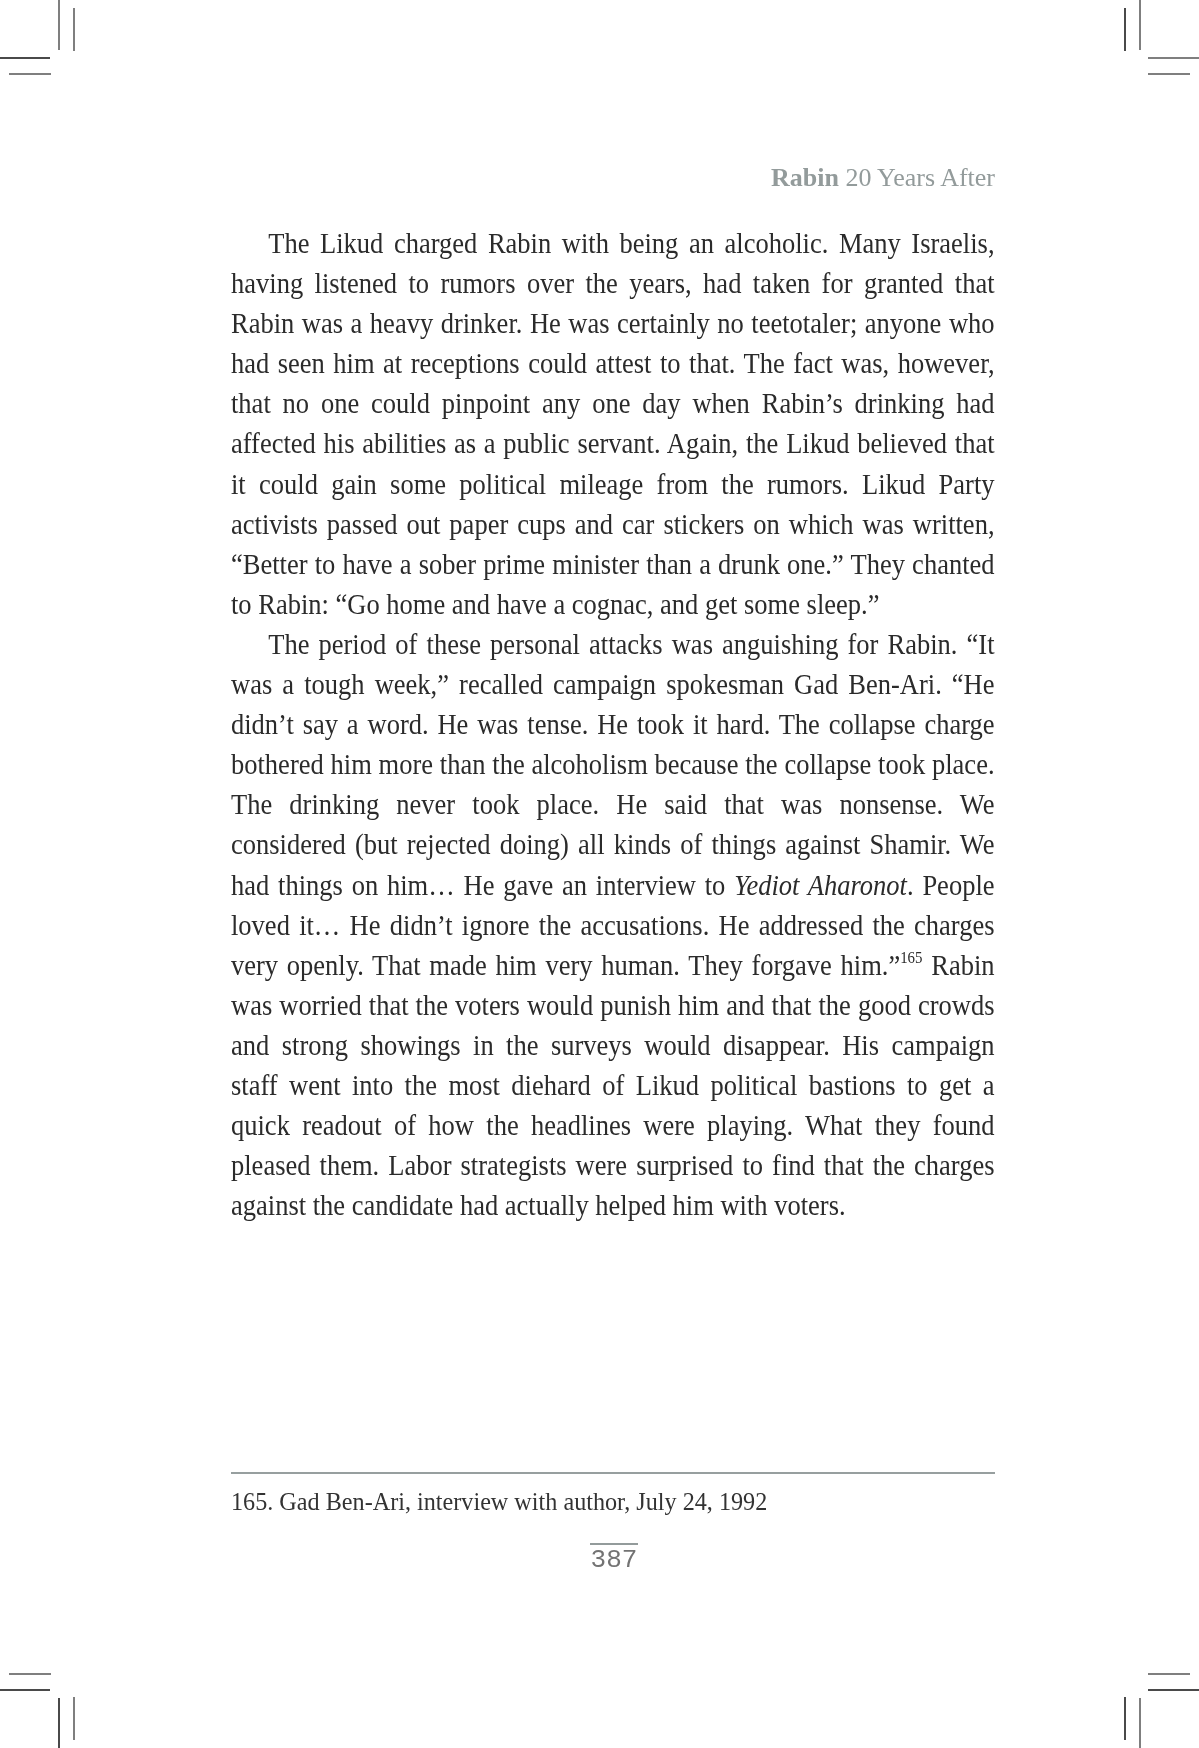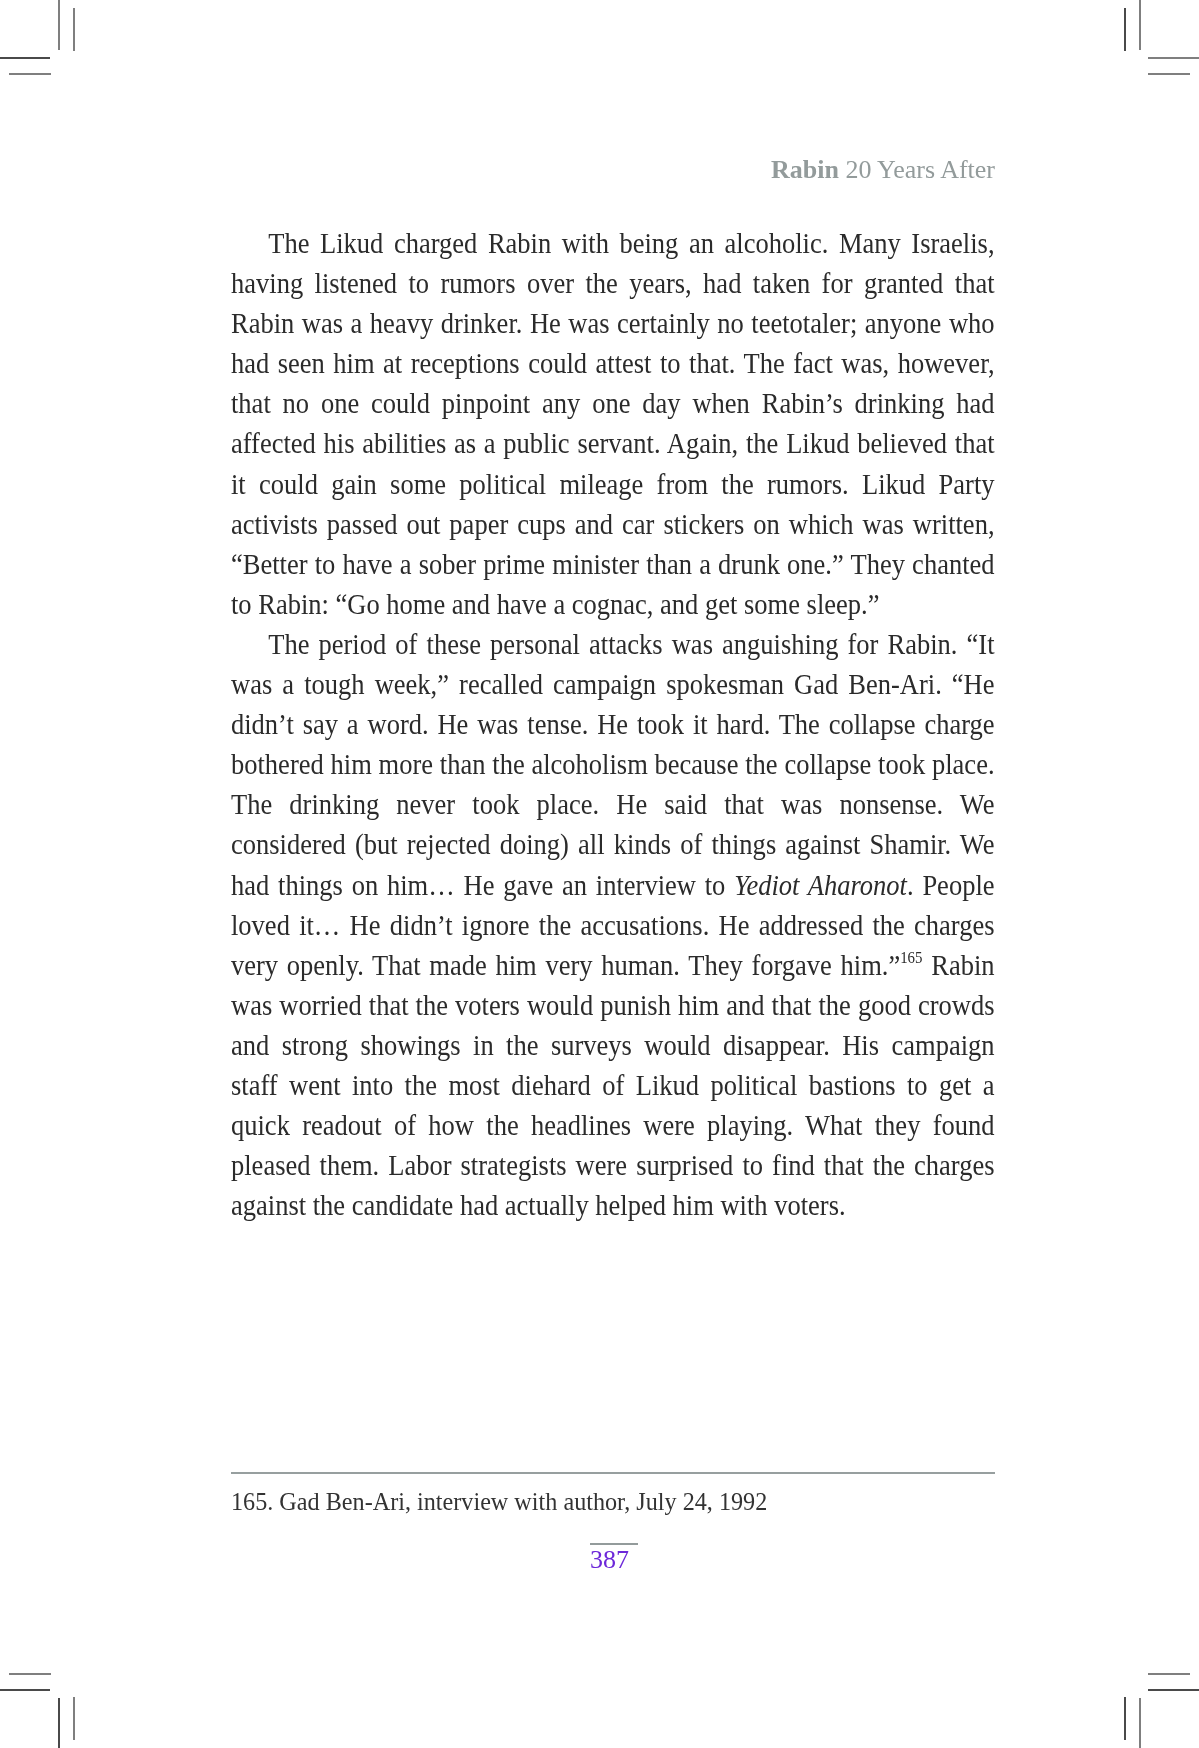--- a/index.html
+++ b/index.html
@@ -1,20 +1,20 @@
 <!DOCTYPE html>
 <html><head>
 <meta charset="utf-8">
 <style>
   html, body { margin: 0; padding: 0; background: #ffffff; }
   body { width: 1199px; height: 1748px; position: relative; overflow: hidden; }
   .crop { position: absolute; background: #7f7f7f; }
   .crop.dark { background: #4a4a4a; }
   .running-head {
-    position: absolute; right: 204px; top: 155px;
+    position: absolute; right: 204px; top: 163px;
     font-family: "Liberation Serif", serif; font-size: 26px; color: #939b9b;
   }
   .running-head b { font-weight: bold; }
   .body-text {
     position: absolute; left: 231px; top: 224px; width: 764px;
     font-family: "Liberation Serif", serif; font-size: 28.5px; line-height: 40.1px;
     color: #2b2b2b; text-align: justify; transform: scaleX(0.93); transform-origin: left top;
     width: 821px;
   }
   .body-text p { margin: 0; text-indent: 40px; }
@@ -22,22 +22,22 @@
   .body-text sup { font-size: 16px; line-height: 0; vertical-align: 12px; }
   .footnote-rule {
     position: absolute; left: 231px; top: 1472px; width: 764px; height: 2px; background: #979f9f;
   }
   .footnote {
     position: absolute; left: 231px; top: 1487px;
     font-family: "Liberation Serif", serif; font-size: 26px; color: #333;
     transform: scaleX(0.93); transform-origin: left top; white-space: nowrap;
   }
   .page-number {
-    position: absolute; left: 590px; top: 1543px; width: 48px; 
-    font-family: Liberation Serif, serif; font-size: 26px; color: #6d28d9;
+    position: absolute; left: 590px; top: 1543px; width: 48px; text-align: center;
+    font-family: Liberation Mono, monospace; font-size: 26px; color: #737373;
     border-top: 2px solid #939b9b; line-height: 30px;
   }
 </style>
 </head>
 <body>
 
 <div class="crop" style="left:58px;top:0;width:2px;height:50px;"></div>
 <div class="crop" style="left:73px;top:8px;width:2px;height:43px;"></div>
 <div class="crop dark" style="left:0;top:57px;width:50px;height:2px;"></div>
 <div class="crop" style="left:9px;top:73px;width:42px;height:2px;"></div>

